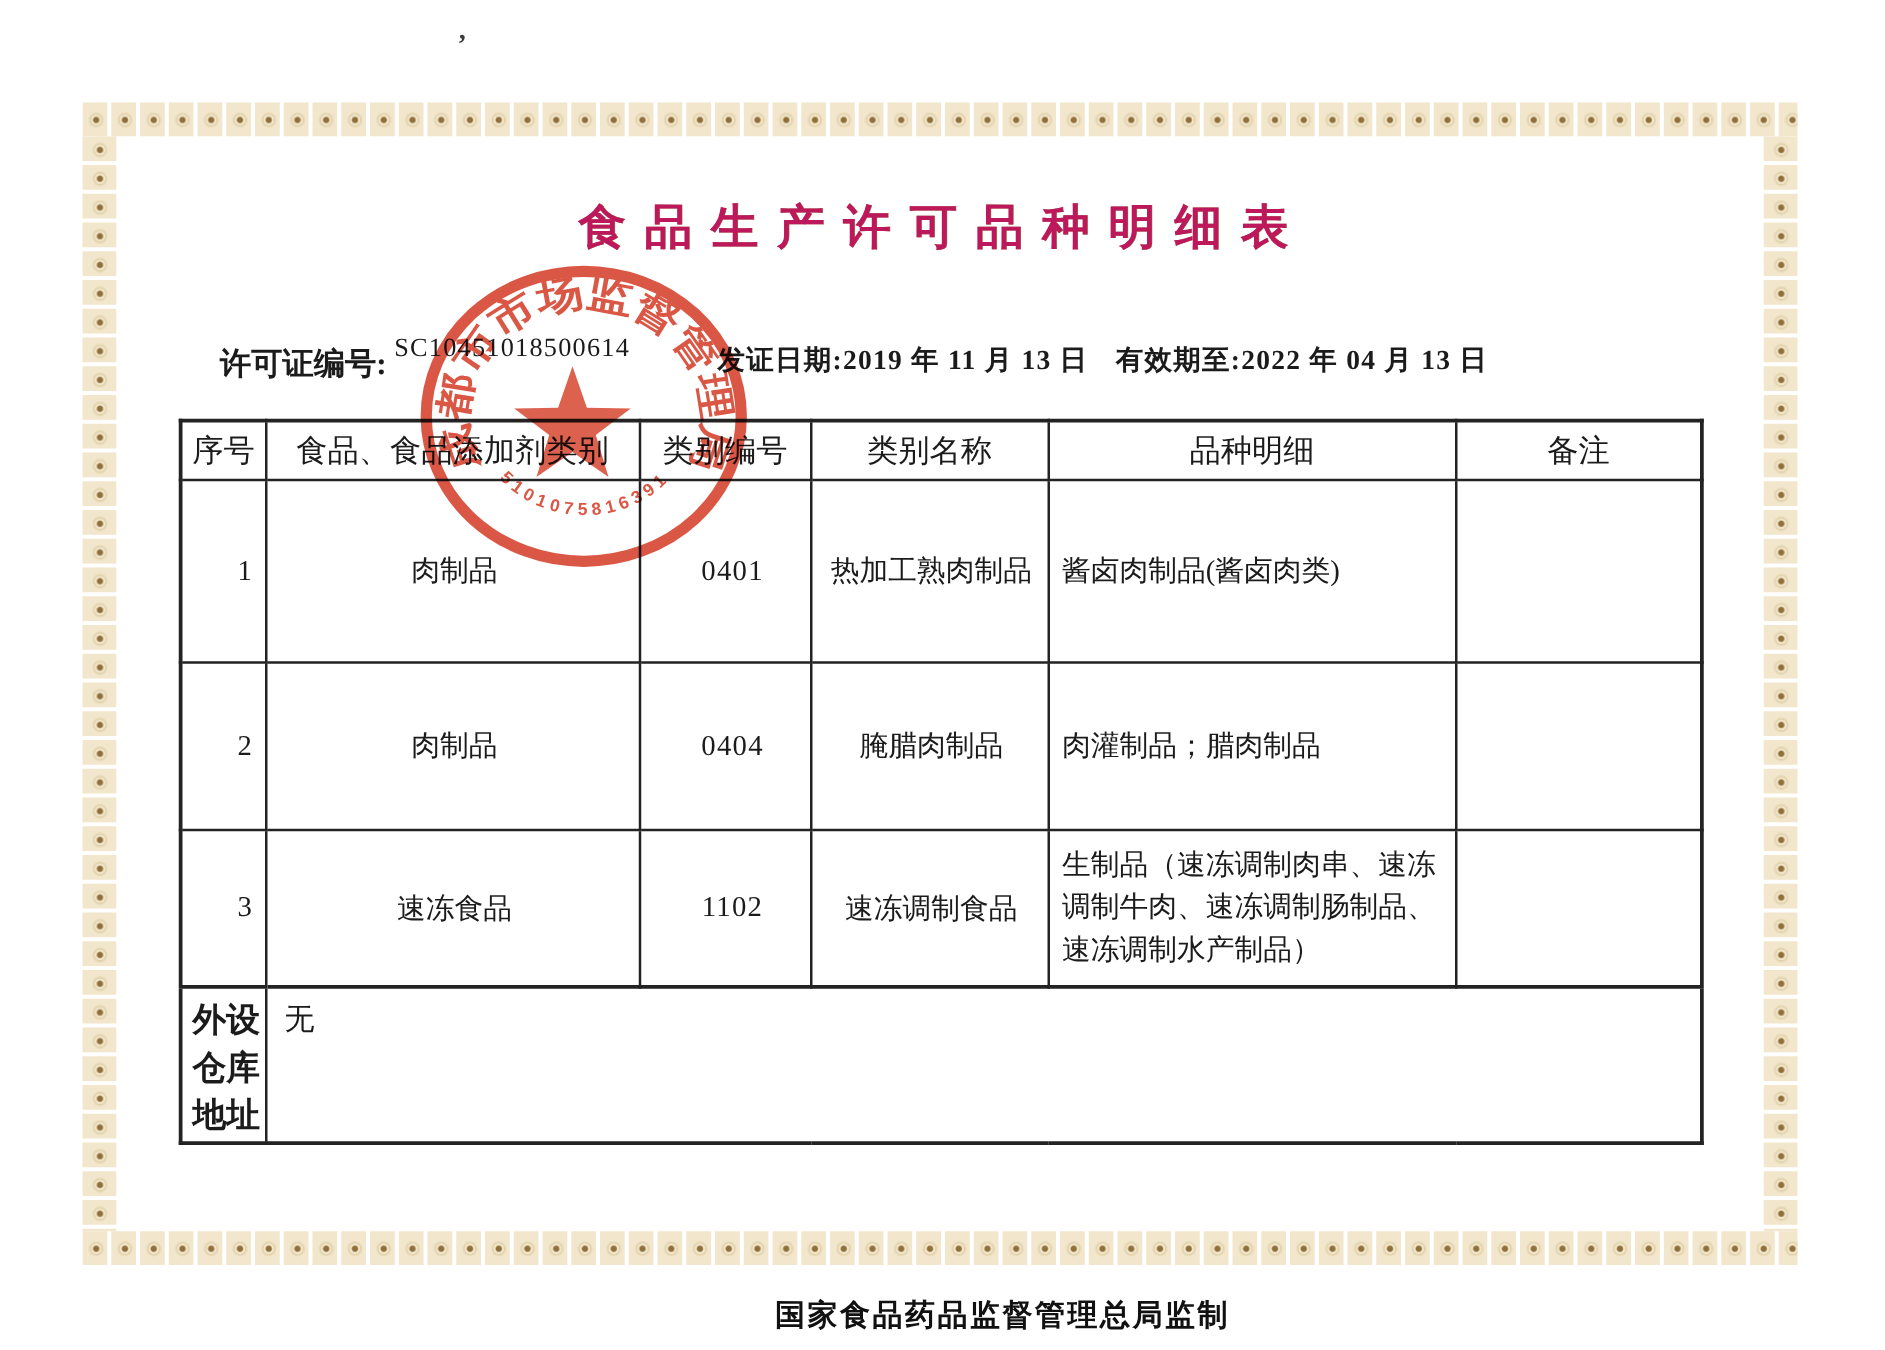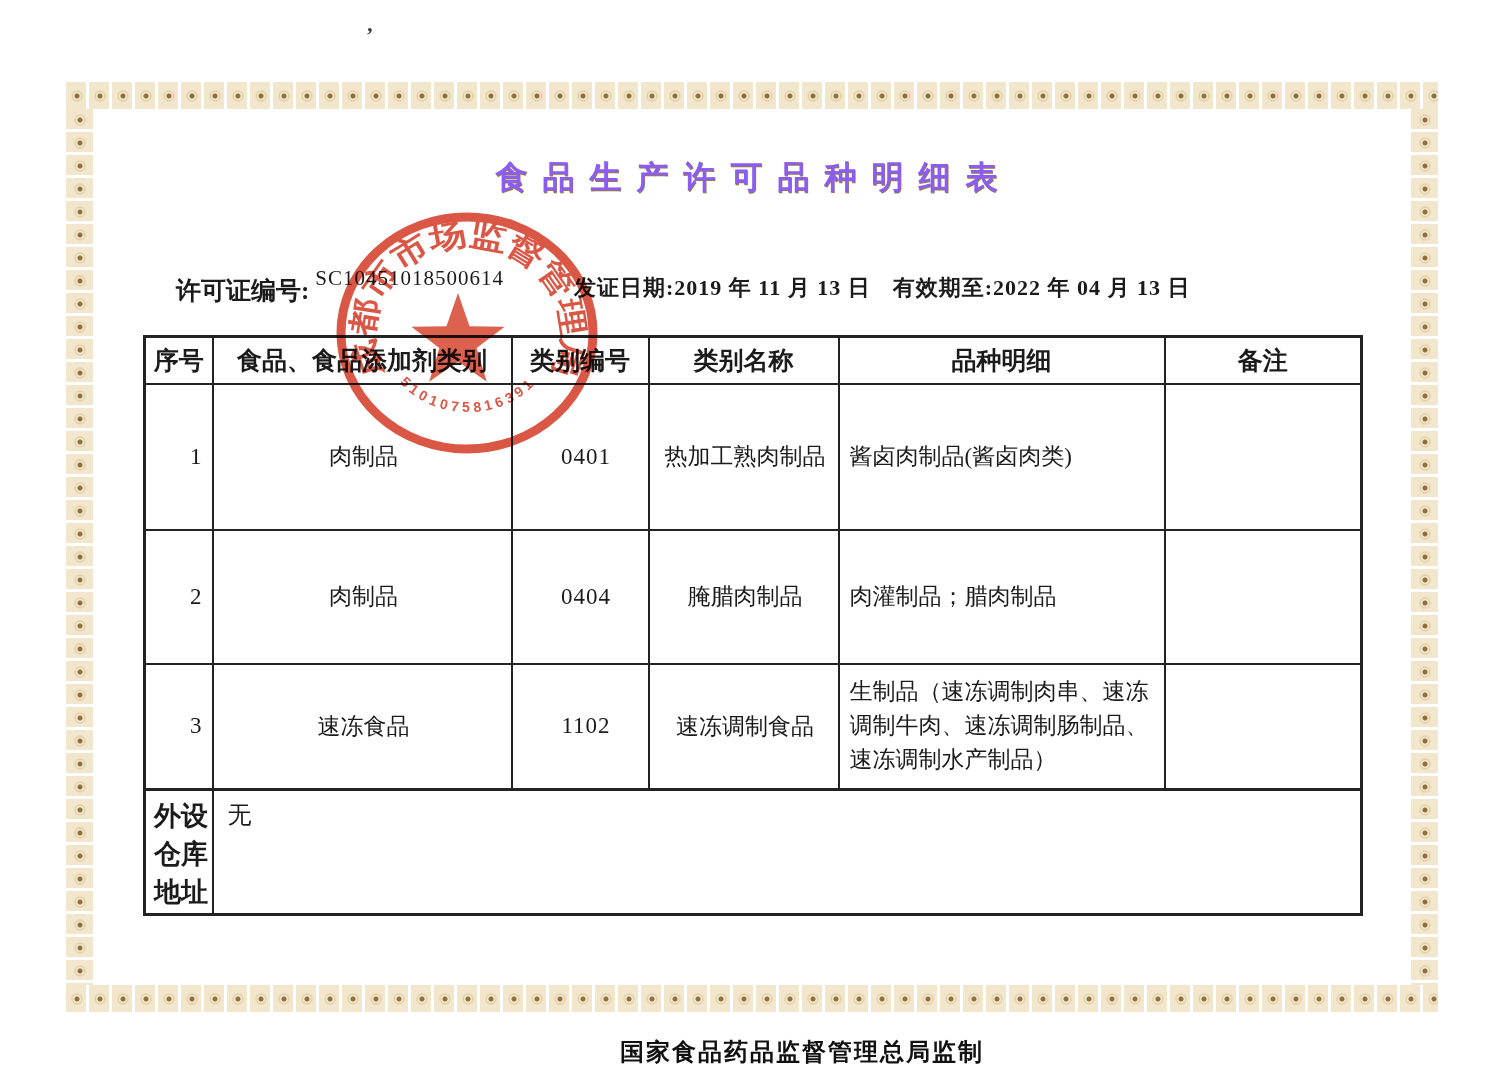--- a/index.html
+++ b/index.html
@@ -36,23 +36,23 @@
 
   .stray-mark{
     position:absolute;left:366px;top:22px;
     font-size:22px;color:#3c3c3c;font-weight:bold;
   }
 
   
   .doc-title{
     position:absolute;left:0;top:156px;width:100%;
     text-align:center;
-    font-size:32px;font-weight:bold;
+    font-size:38px;font-weight:bold;
     letter-spacing:15px;
-    color:#8b5cf6;
+    color:#be185d;
     text-shadow:0.5px 0.5px 0 #9a7c3c;
   }
 
   
   .license-line{
     position:absolute;left:176px;top:266px;width:1180px;
     white-space:nowrap;
   }
   .lic-label{font-size:25px;font-weight:bold;vertical-align:-6px;}
   .lic-number{font-size:21px;letter-spacing:1px;vertical-align:8px;margin-left:2px;}
@@ -65,21 +65,21 @@
     width:1217px;height:578px;
     border-collapse:collapse;table-layout:fixed;
   }
   .grid td,.grid th{
     border:2px solid #232323;
     font-weight:normal;
     padding:0 10px;
     overflow:hidden;
   }
   .grid{border:3px solid #232323;}
-  .grid th{font-size:25px;font-weight:bold;text-align:center;padding:0 2px;}
+  .grid th{font-size:25px;font-weight:normal;text-align:center;padding:0 2px;}
   .r-header{height:47px;}
   .r-1{height:146px;}
   .r-2{height:134px;}
   .r-3{height:126px;}
   .r-wh{height:125px;}
   td.seq{text-align:right;padding-right:10px;font-size:23px;}
   td.cat,td.code,td.name{font-size:23px;text-align:center;padding-left:13px;}
   td.code{padding-left:22px;letter-spacing:1px;}
   td.detail{font-size:23px;text-align:left;padding:4px 8px 4px 10px;line-height:34px;margin-left:20px;}
   td.wh-label{

